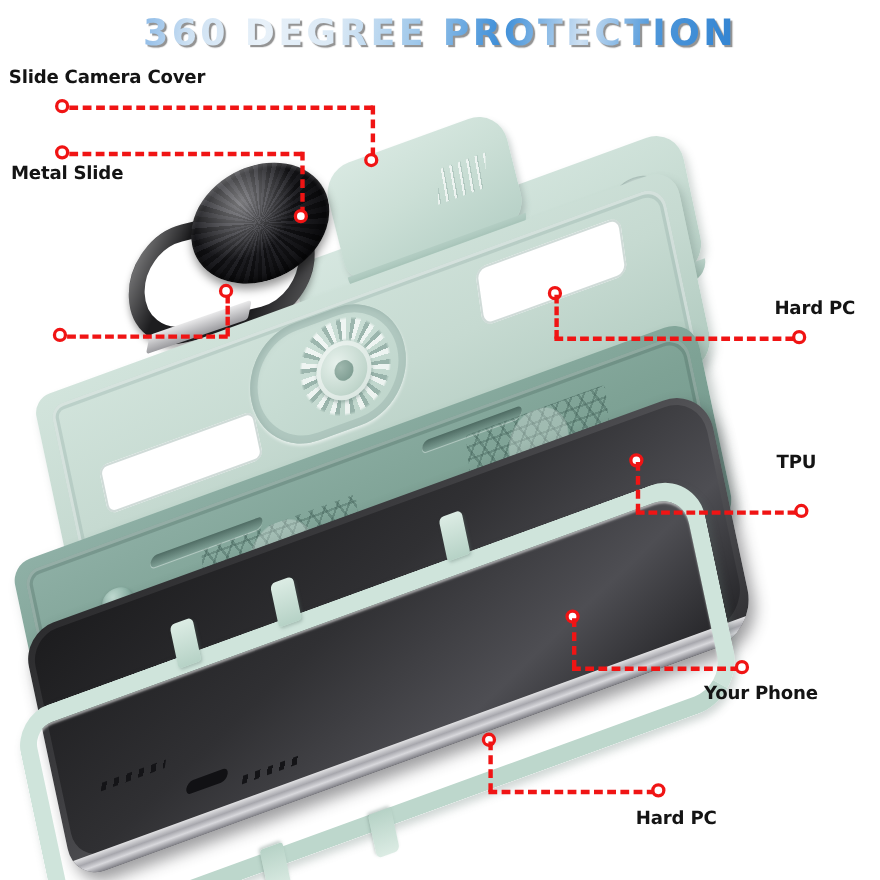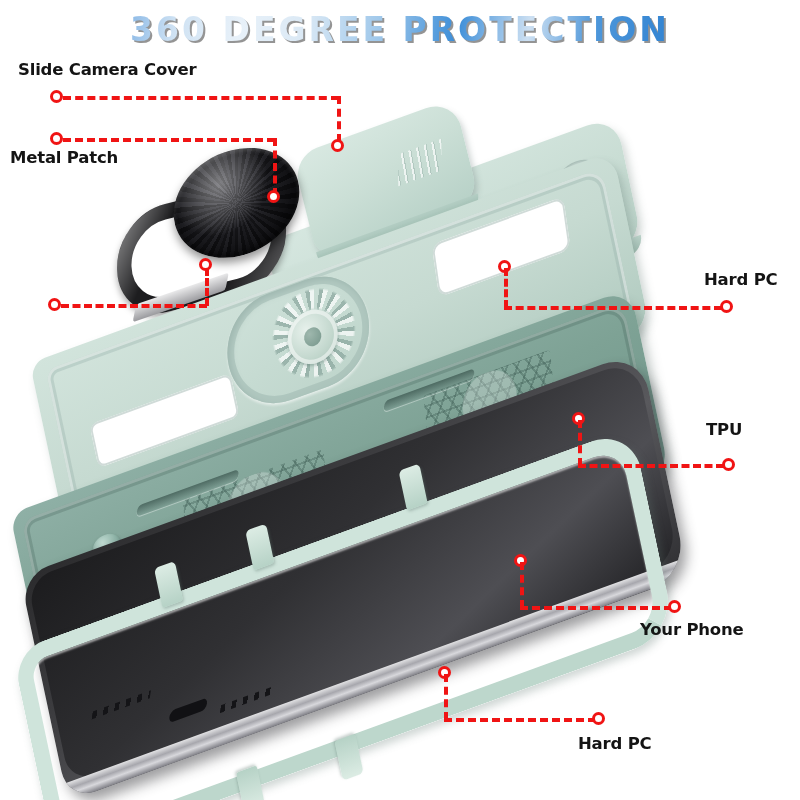--- a/index.html
+++ b/index.html
@@ -451,48 +451,48 @@
       <div class="clip" id="clip-1"></div>
       <div class="clip" id="clip-2"></div>
       <div class="clip" id="clip-3"></div>
       <div class="clip" id="clip-4"></div>
       <div class="clip" id="clip-5"></div>
     </div>
   </div>
 
   <div id="leaders">
 
-    <div class="callout-label" style="left:18px; top:60px;text-align:center;">Slide Camera Cover</div>
+    <div class="callout-label" style="left:8px; top:60px;text-align:center;">Slide Camera Cover</div>
     <div class="dot" style="left:50px; top:90px;"></div>
     <div class="dash-h" style="left:63px; top:96px; width:276px;"></div>
     <div class="dash-v" style="left:337px; top:96px; height:46px;"></div>
     <div class="dot" style="left:331px; top:139px;"></div>
 
     <div class="dot" style="left:50px; top:132px;"></div>
     <div class="dash-h" style="left:63px; top:138px; width:212px;"></div>
     <div class="dash-v" style="left:273px; top:138px; height:58px;"></div>
     <div class="dot" style="left:267px; top:190px;"></div>
-    <div class="callout-label" style="left:10px; top:148px;">Metal Patch</div>
+    <div class="callout-label" style="left:10px; top:148px;">Metal Slide</div>
 
     <div class="dot" style="left:48px; top:298px;"></div>
     <div class="dash-h" style="left:61px; top:304px; width:146px;"></div>
     <div class="dash-v" style="left:205px; top:268px; height:38px;"></div>
     <div class="dot" style="left:199px; top:258px;"></div>
 
     <div class="dot" style="left:498px; top:260px;"></div>
     <div class="dash-v" style="left:504px; top:268px; height:40px;"></div>
     <div class="dash-h" style="left:504px; top:306px; width:218px;"></div>
     <div class="dot" style="left:720px; top:300px;"></div>
     <div class="callout-label" style="left:704px; top:270px;">Hard PC</div>
 
     <div class="dot" style="left:572px; top:412px;"></div>
     <div class="dash-v" style="left:578px; top:420px; height:46px;"></div>
     <div class="dash-h" style="left:578px; top:464px; width:146px;"></div>
     <div class="dot" style="left:722px; top:458px;"></div>
-    <div class="callout-label" style="left:706px; top:420px;">TPU</div>
+    <div class="callout-label" style="left:706px; top:410px;">TPU</div>
 
     <div class="dot" style="left:514px; top:554px;"></div>
     <div class="dash-v" style="left:520px; top:562px; height:46px;"></div>
     <div class="dash-h" style="left:520px; top:606px; width:152px;"></div>
     <div class="dot" style="left:668px; top:600px;"></div>
     <div class="callout-label" style="left:640px; top:620px;">Your Phone</div>
 
     <div class="dot" style="left:438px; top:666px;"></div>
     <div class="dash-v" style="left:444px; top:674px; height:46px;"></div>
     <div class="dash-h" style="left:444px; top:718px; width:152px;"></div>

